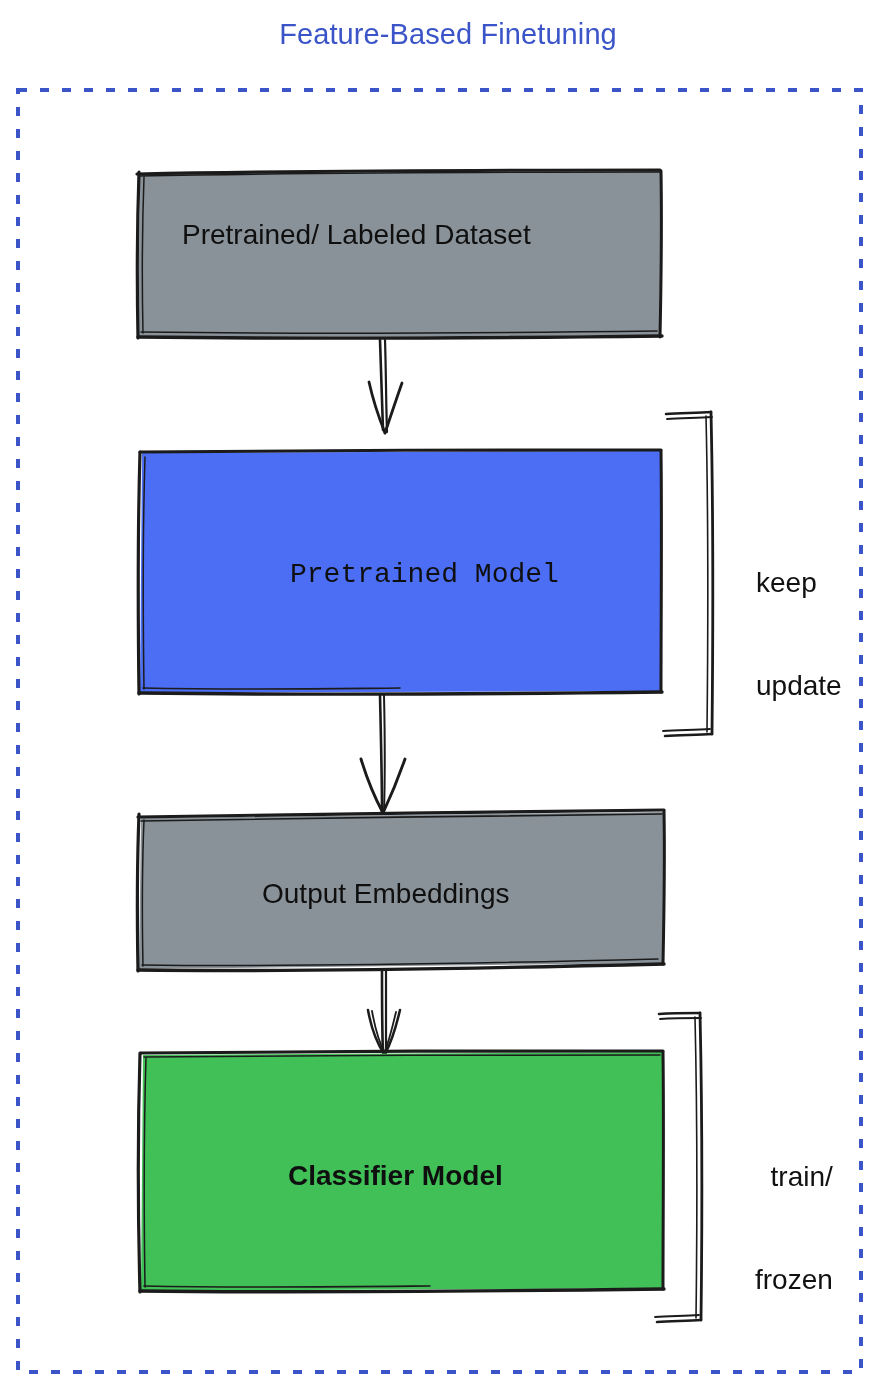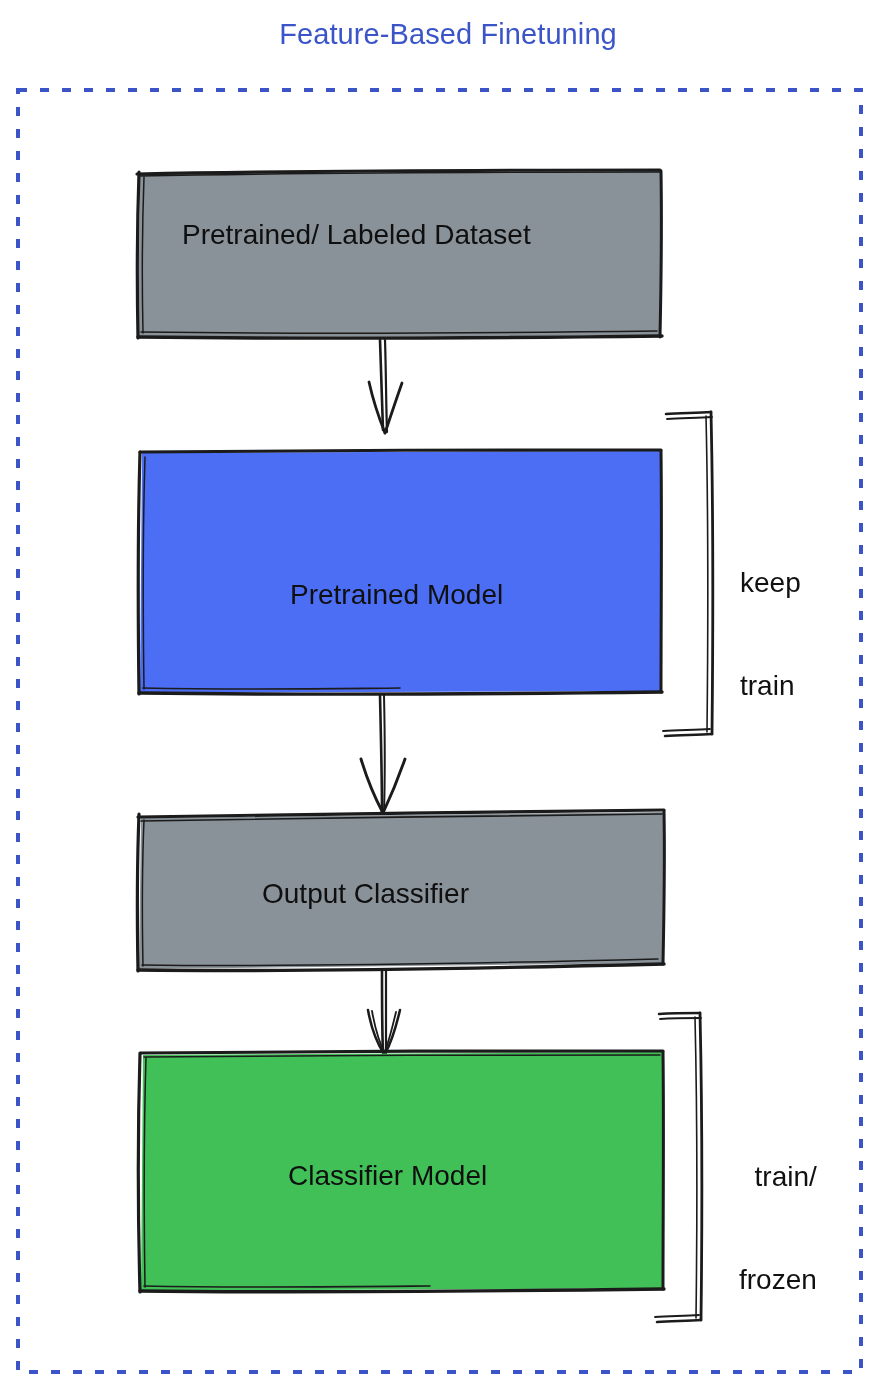--- a/index.html
+++ b/index.html
@@ -39,20 +39,21 @@
     white-space: pre;
     line-height: 1.18;
   }
   .sidelabel {
     position: absolute;
     color: #111111;
     font-size: 28px;
     font-family: "Liberation Sans", sans-serif;
     line-height: 1.22;
     white-space: pre;
+    margin-left: 16px;
   }
 </style>
 </head>
 <body>
 
 <svg id="canvas" viewBox="0 0 880 1393" xmlns="http://www.w3.org/2000/svg">
 
   <g>
     <path d="M18,90 L861,90 L861,1372 L18,1372 Z" fill="none" stroke="#3b55c9" stroke-width="4" stroke-dasharray="9 13" stroke-linecap="butt"></path>
   </g>
@@ -139,27 +140,27 @@
     <path d="M695,1017 C697,1102 697,1240 696,1318" fill="none" stroke="#1b1b1b" stroke-width="1.6" stroke-linecap="round"></path>
     <path d="M701,1320 C687,1321 672,1321 657,1322" fill="none" stroke="#1b1b1b" stroke-width="2.6" stroke-linecap="round"></path>
     <path d="M699,1315 C685,1316 670,1316 655,1317" fill="none" stroke="#1b1b1b" stroke-width="1.8" stroke-linecap="round"></path>
   </g>
 </svg>
 
 <div class="title">Feature-Based Finetuning</div>
 
 <div class="nodelabel" style="left:182px; top:218px;">Pretrained/ Labeled Dataset</div>
 
-<div class="nodelabel" style="left:290px; top:578px;">Pretrained Model</div>
+<div class="nodelabel" style="left:290px; top:558px;font-family:Liberation Mono, monospace;">Pretrained Model</div>
 
-<div class="nodelabel" style="left:262px; top:877px;">Output Classifier</div>
+<div class="nodelabel" style="left:262px; top:877px;">Output Embeddings</div>
 
-<div class="nodelabel" style="left:288px; top:1159px;">Classifier Model</div>
+<div class="nodelabel" style="left:288px; top:1159px;font-weight:bold;">Classifier Model</div>
 
 <div class="sidelabel" style="left:740px; top:498px;">
   <div>keep</div>
-  <div>train</div>
+  <div>update</div>
 </div>
 
 <div class="sidelabel" style="left:739px; top:1092px;text-align:right;">
   <div>train/</div>
   <div>frozen</div>
 </div>
 
 </body></html>

